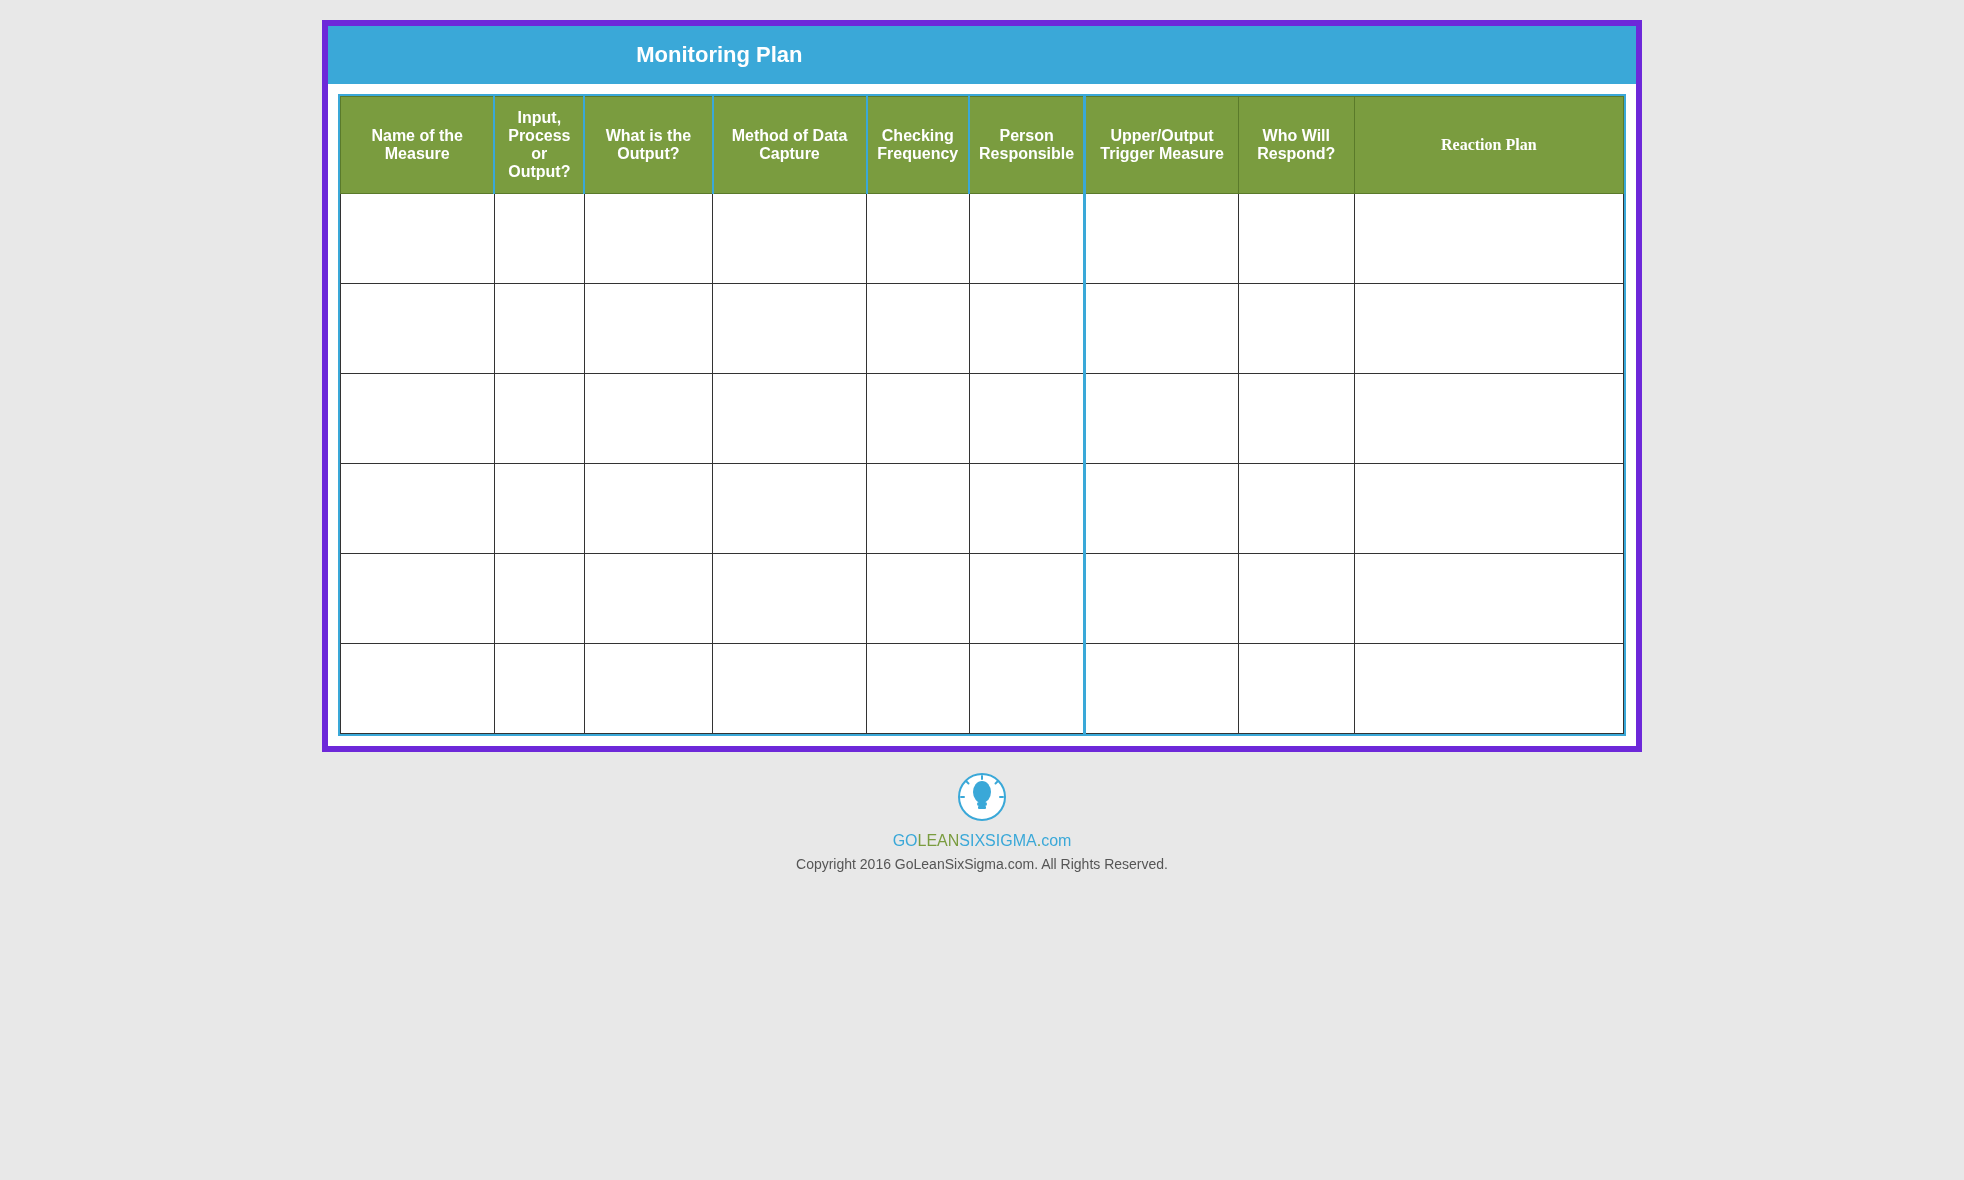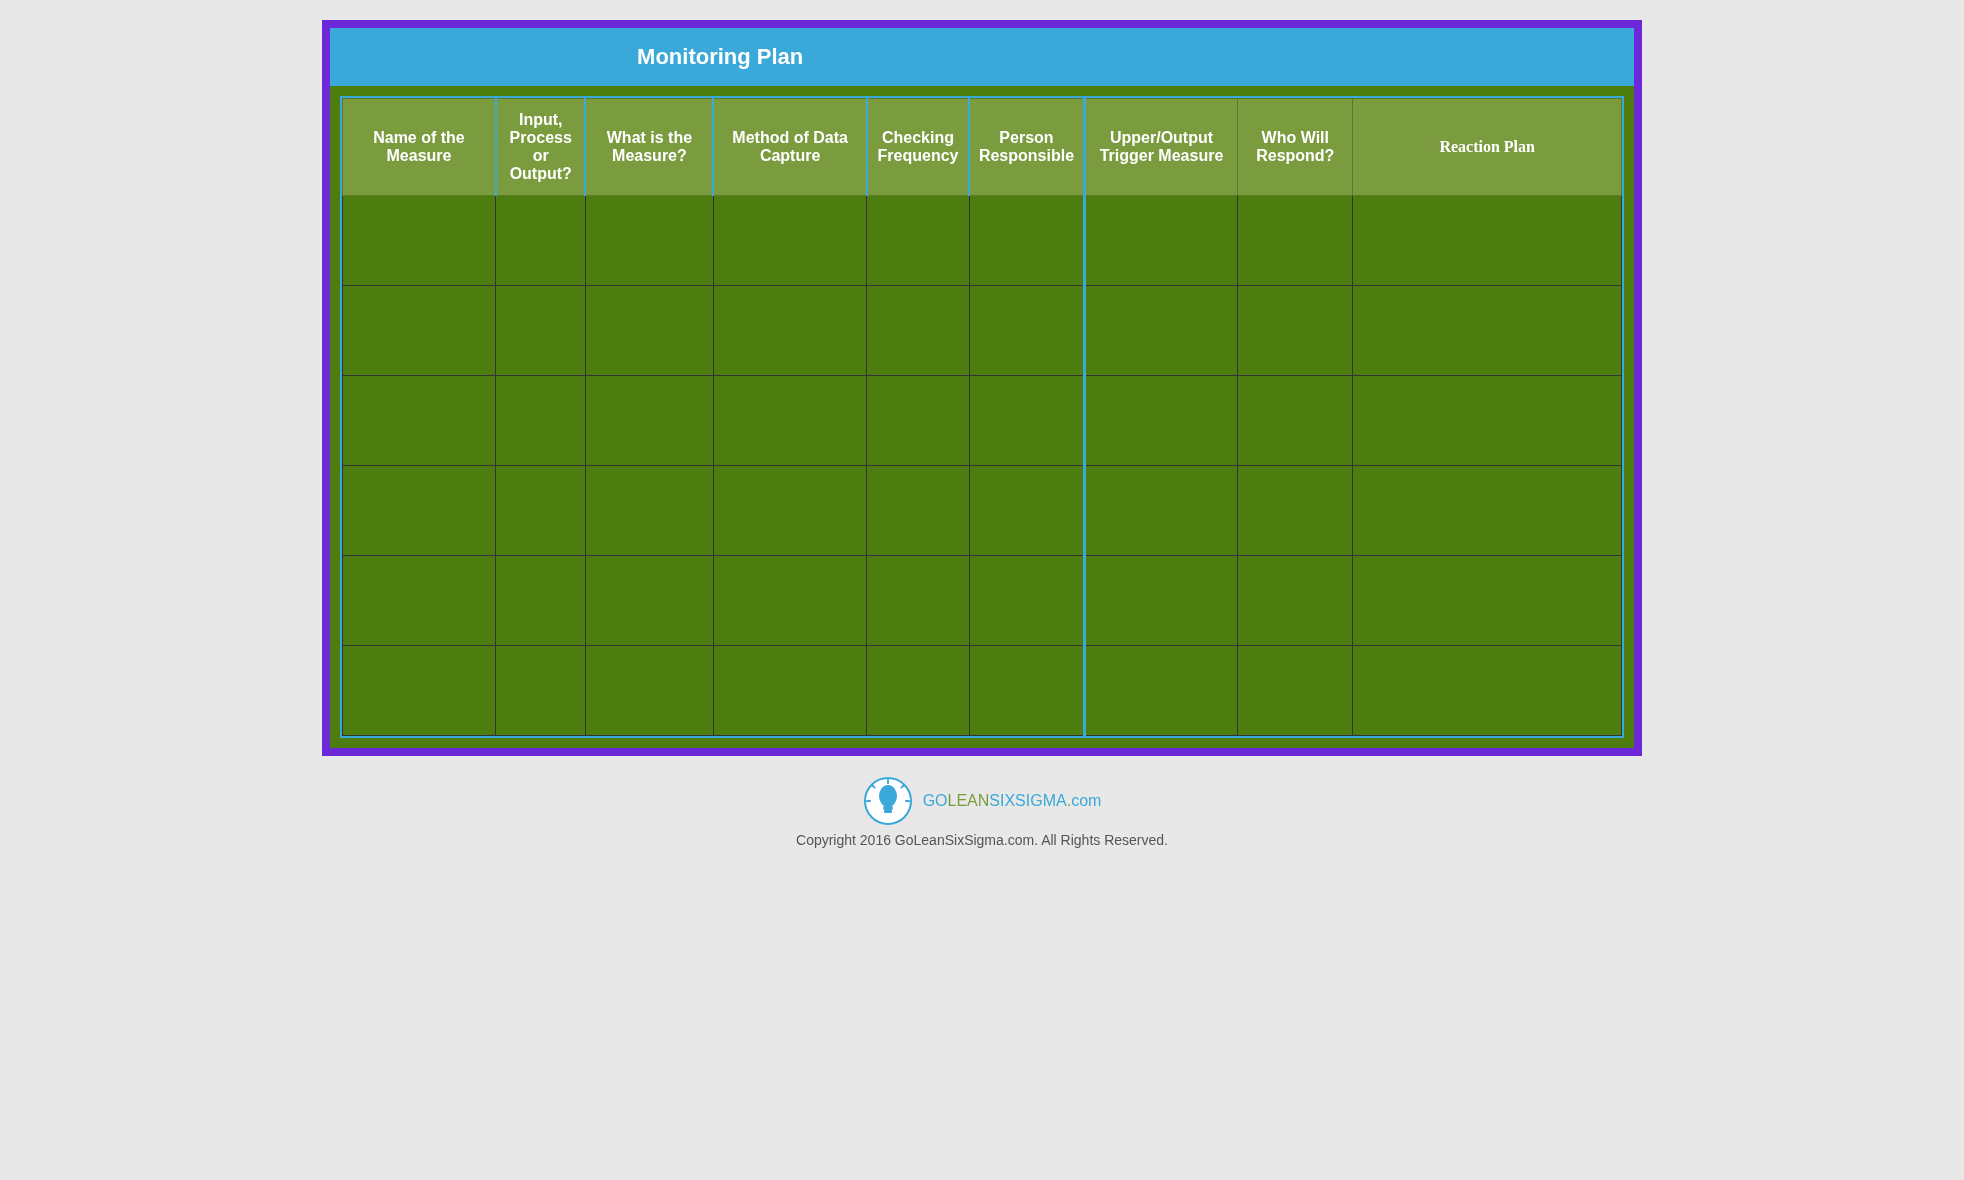--- a/index.html
+++ b/index.html
@@ -7,22 +7,22 @@
       background: #e8e8e8;
       font-family: Arial, sans-serif;
       display: flex;
       flex-direction: column;
       align-items: center;
       padding: 20px;
       min-height: 100vh;
     }
     .page-container {
       width: 1320px;
-      background: #4d7c0f;
-      border: 8px solid #6d28d9;
+      background: #ffffff;
+      border: 6px solid #6d28d9;
     }
     
     .header-row {
       display: flex;
       background: #3aa8d8;
     }
     .header-monitoring {
       flex: 0 0 60%;
       text-align: center;
       padding: 16px;
@@ -87,20 +87,21 @@
       text-align: center;
       margin-top: 20px;
       padding-bottom: 10px;
     }
     .footer-logo {
       display: flex;
       align-items: center;
       justify-content: center;
       gap: 10px;
       margin-bottom: 6px;
+      flex-direction: column;
     }
     .logo-icon {
       width: 50px;
       height: 50px;
     }
     .logo-go {
       color: #3aa8d8;
     }
     .logo-lean {
       color: #7a9c3f;
@@ -121,21 +122,21 @@
     </div>
   </div>
 
   <div class="table-wrapper">
     <table>
       <thead>
         <tr>
 
           <th class="col-name monitoring-section">Name of the Measure</th>
           <th class="col-input monitoring-section">Input, Process or Output?</th>
-          <th class="col-target monitoring-section">What is the Measure?</th>
+          <th class="col-target monitoring-section">What is the Output?</th>
           <th class="col-method monitoring-section">Method of Data Capture</th>
           <th class="col-freq monitoring-section">Checking Frequency</th>
           <th class="col-person monitoring-section" style="border-right:3px solid #3aa8d8;">Person Responsible</th>
 
           <th class="col-trigger">Upper/Output Trigger Measure</th>
           <th class="col-who">Who Will Respond?</th>
           <th class="col-reaction">Reaction Plan</th>
         </tr>
       </thead>
       <tbody id="table-body">

